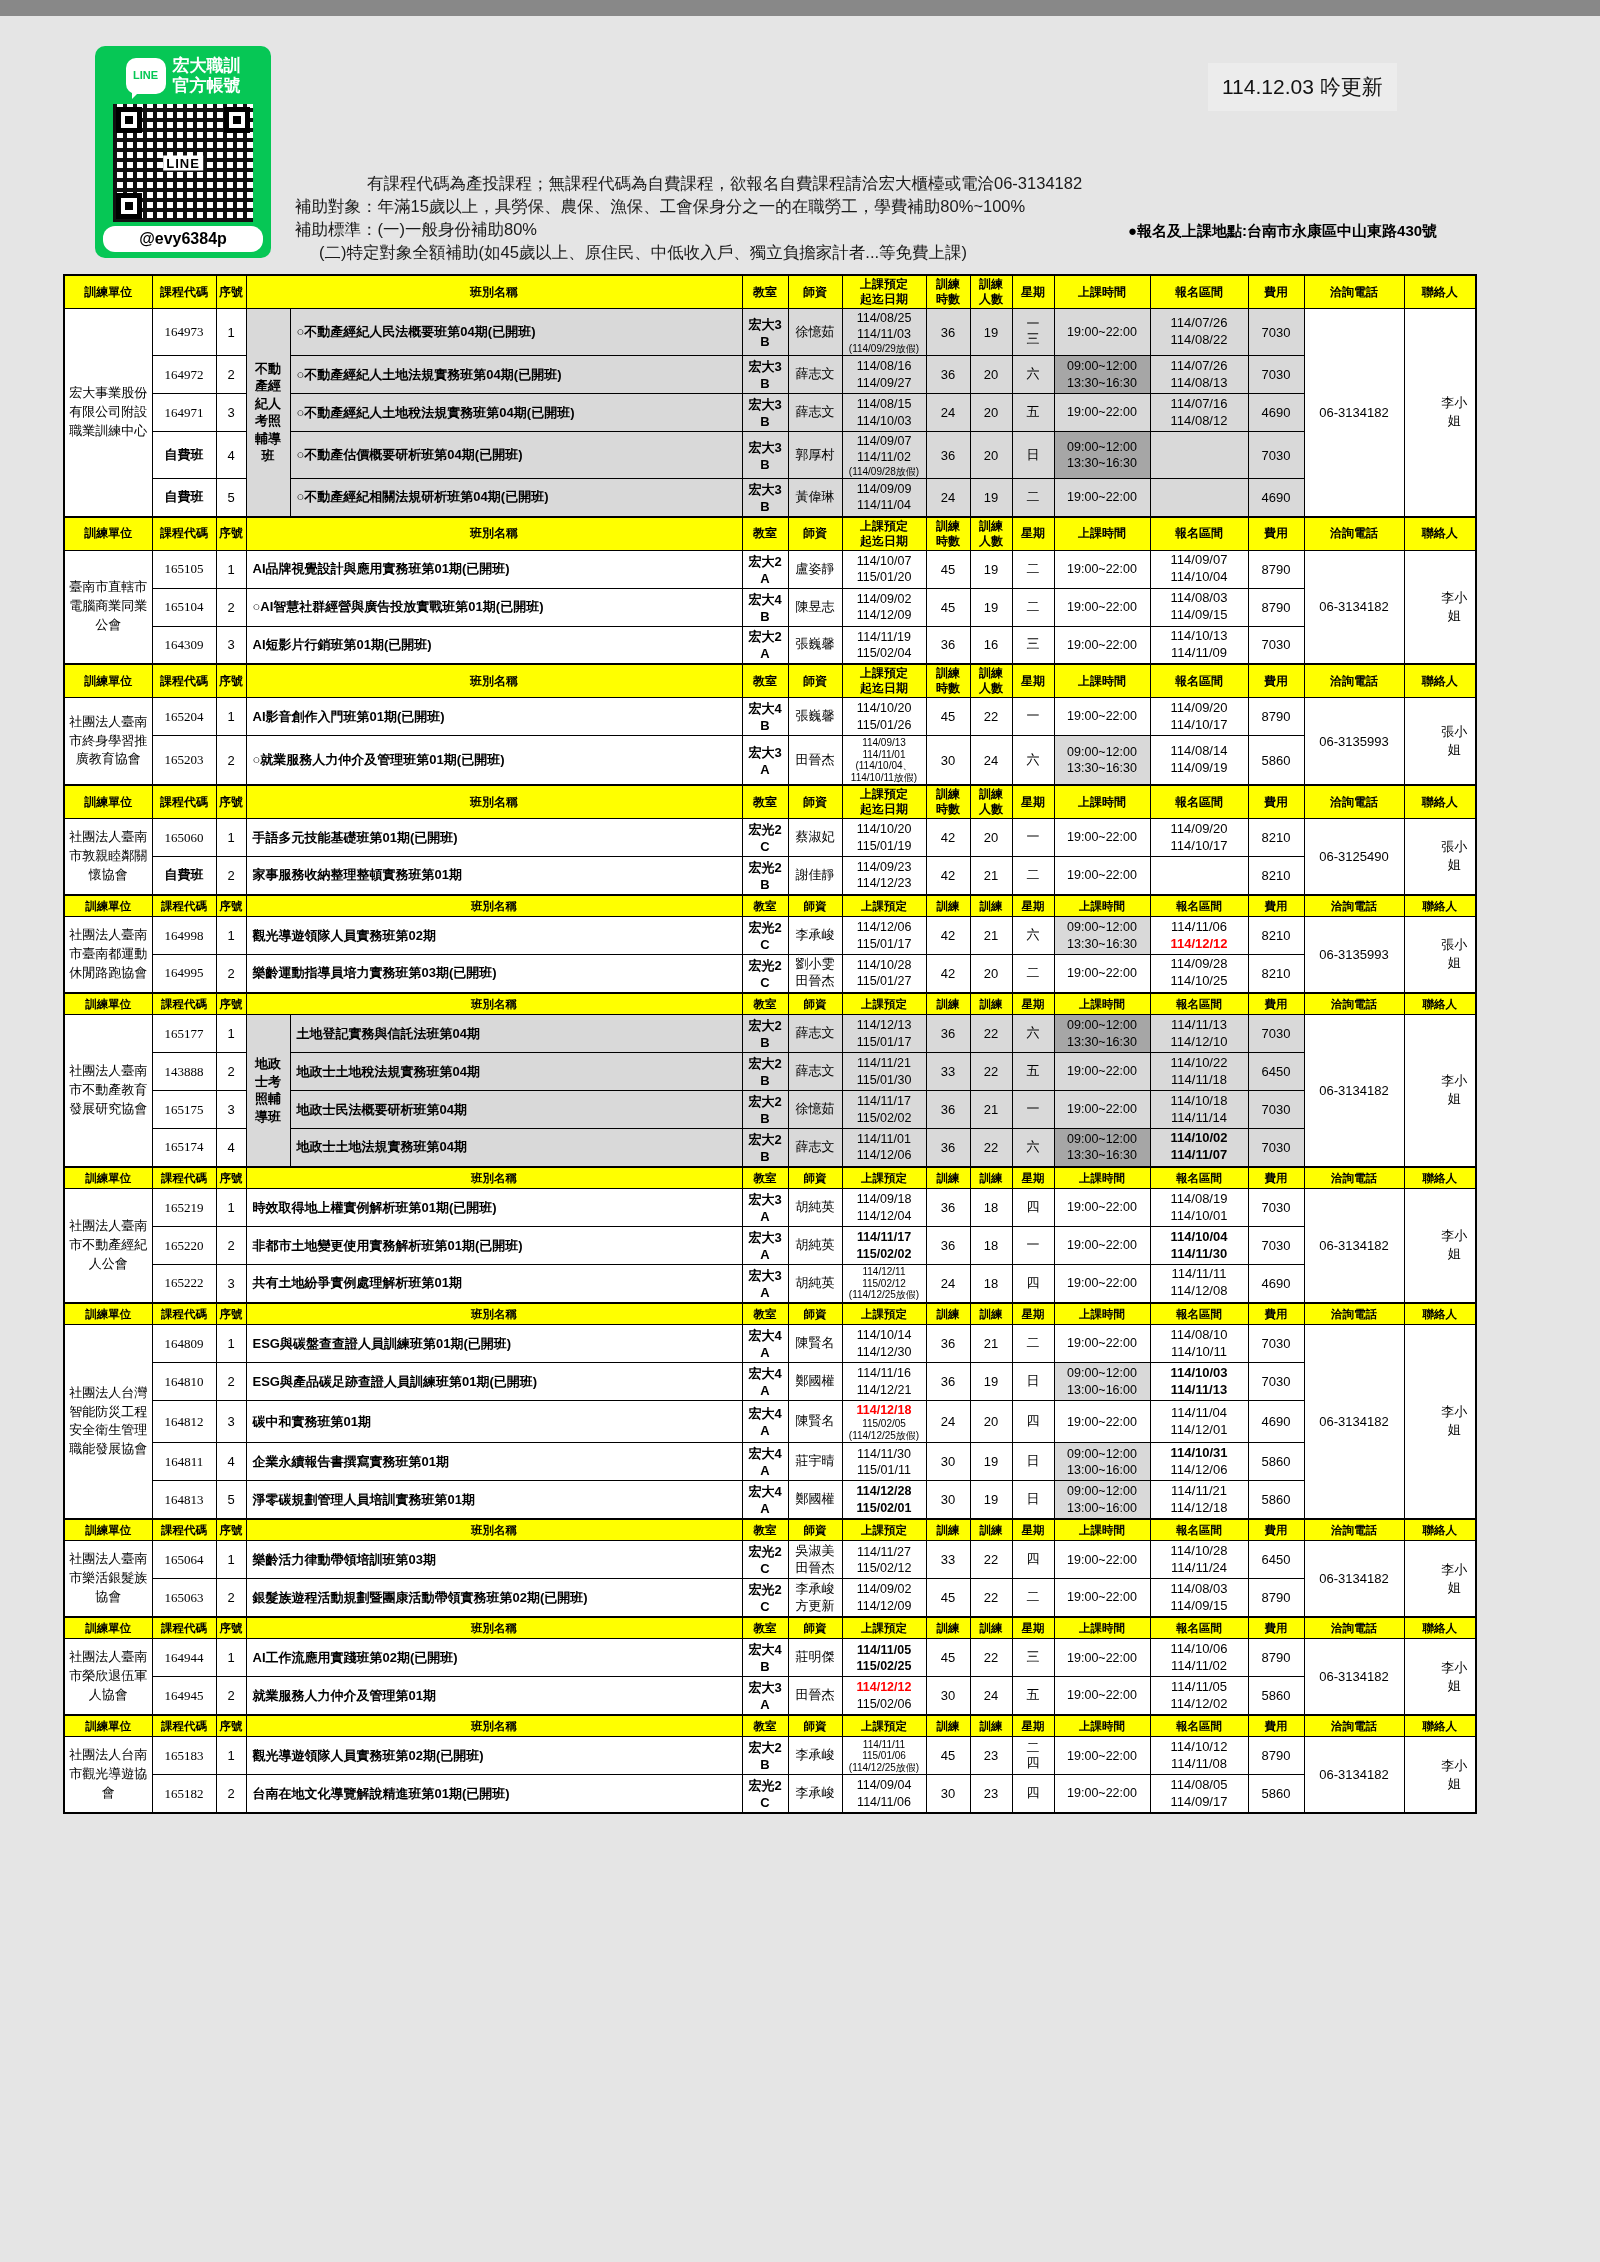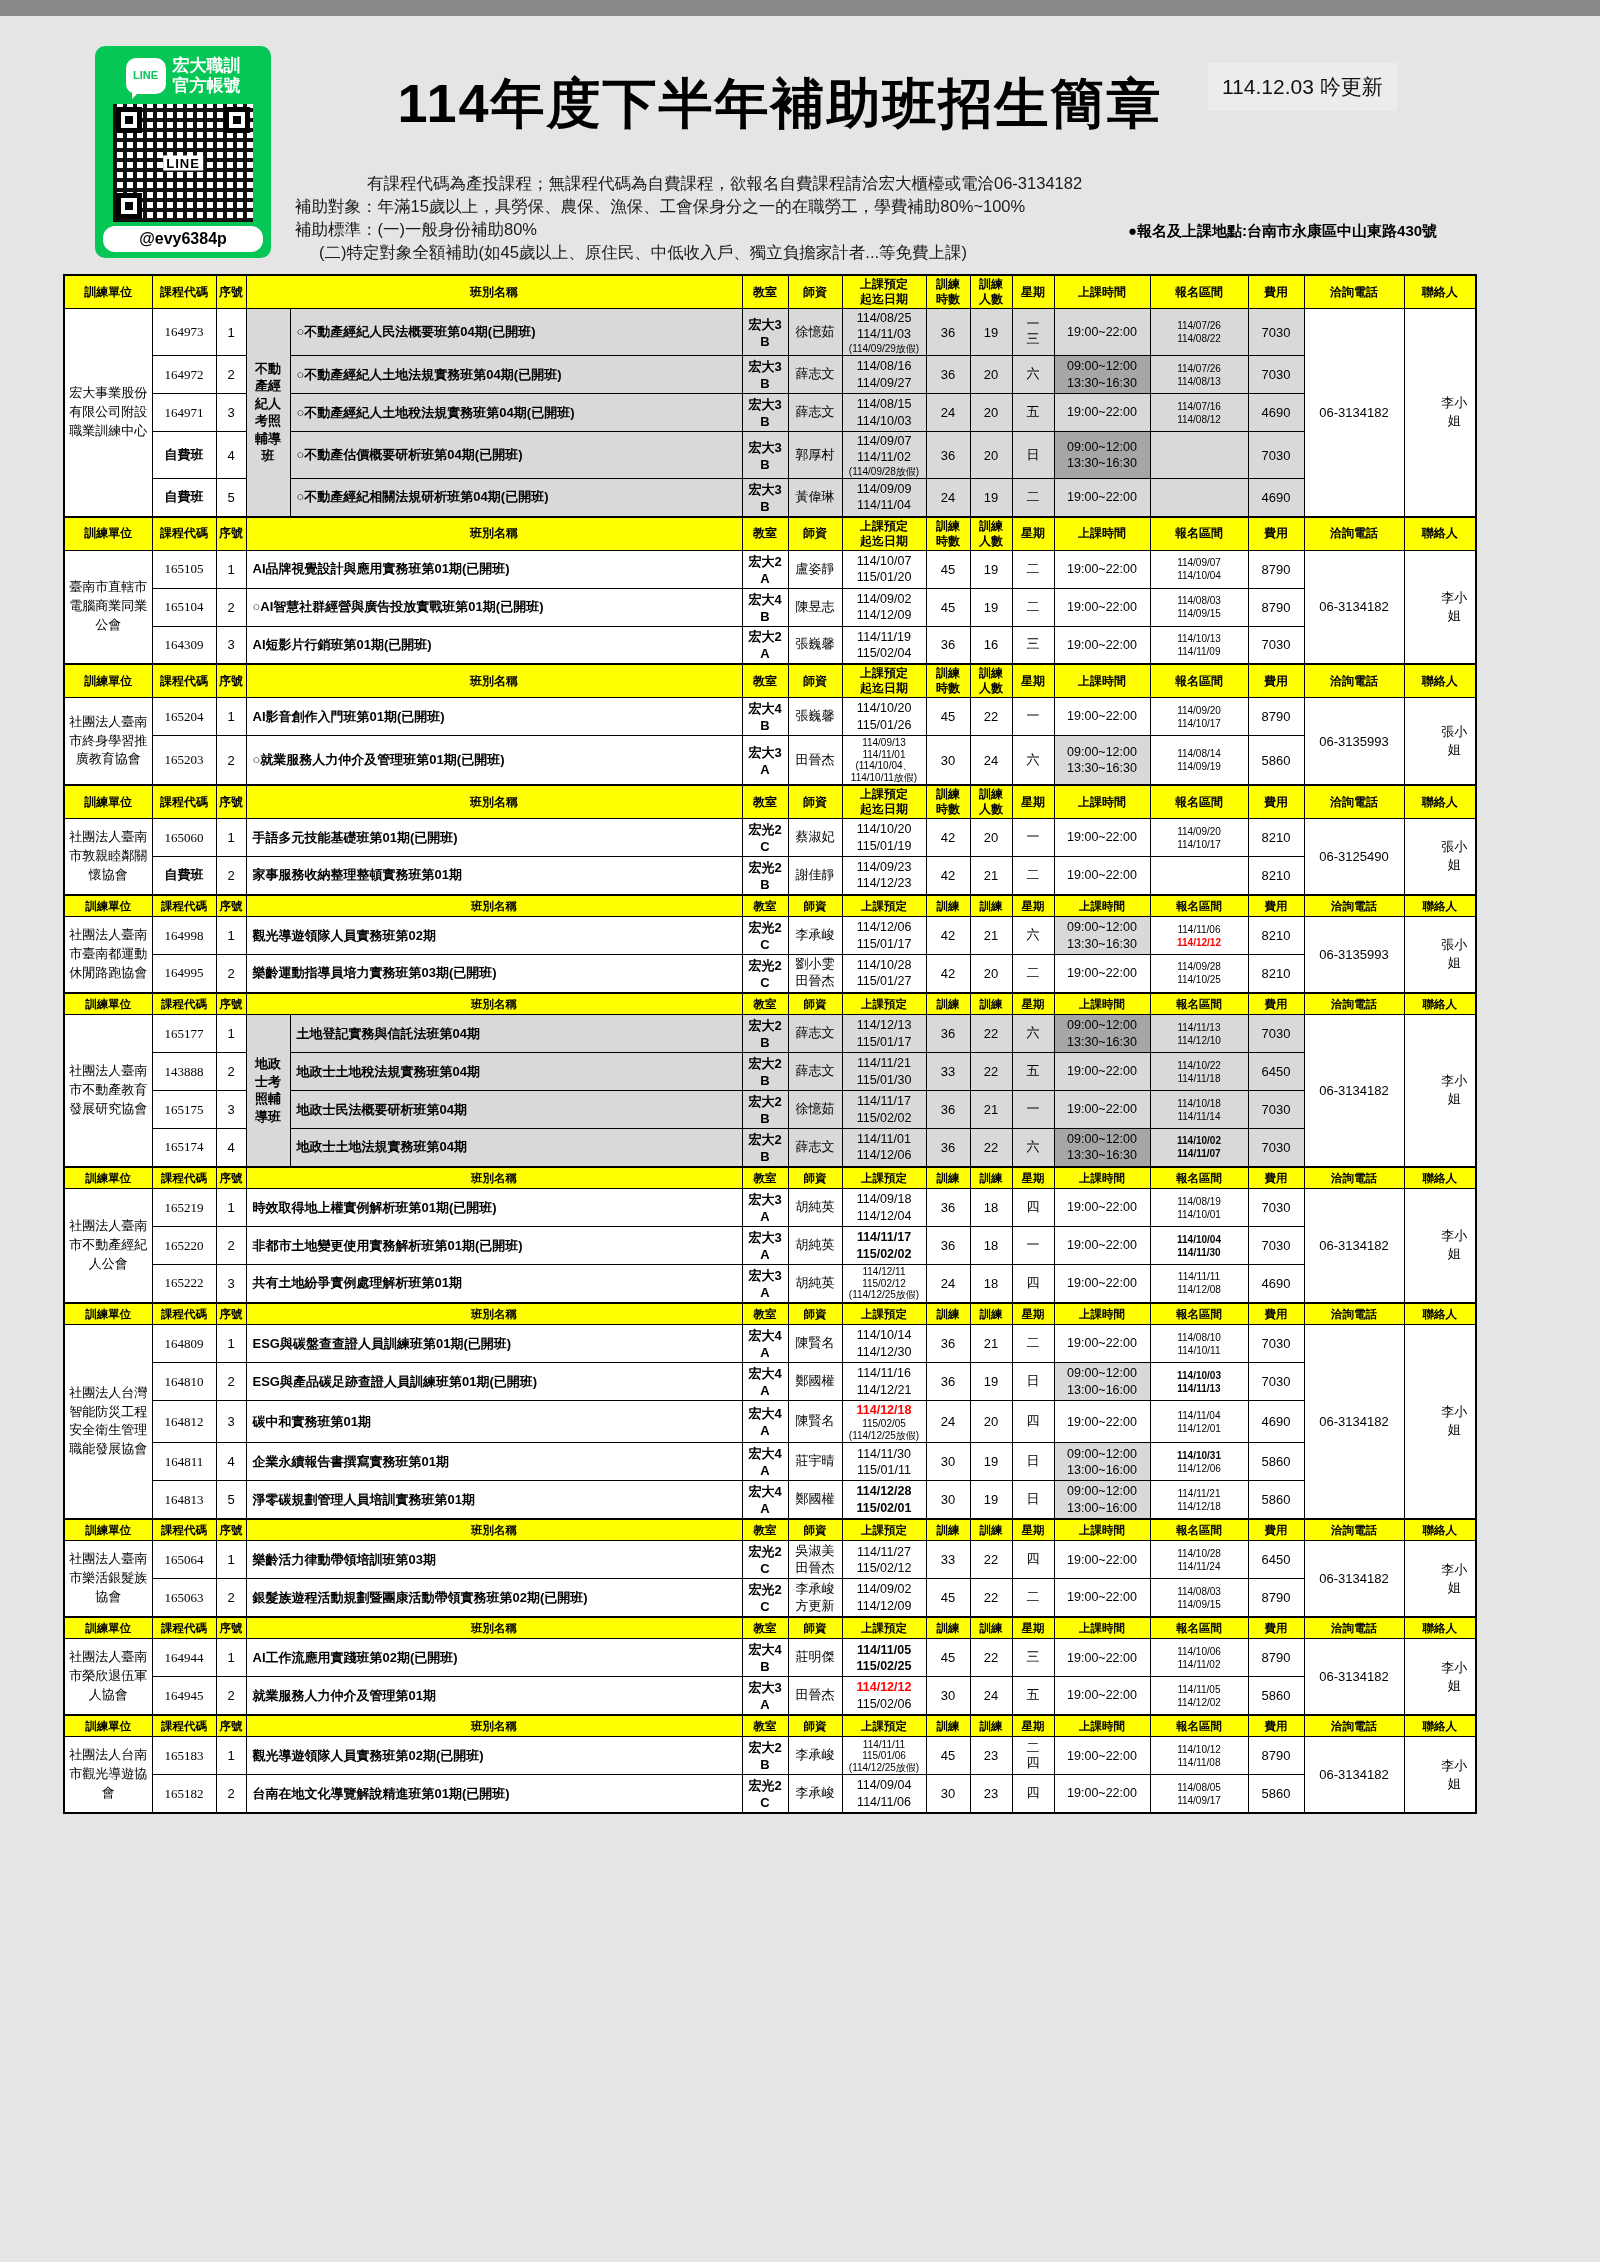--- a/index.html
+++ b/index.html
@@ -58,21 +58,21 @@
   td.tc{font-size:12.5px;}
   td.hh,td.pp{font-size:14px;}
   td.fe{font-size:14px;}
   td.ph{font-size:14px; background:#fff;}
   td.co{font-size:12px; background:#fff;padding-left:31px;}
   .g{background:var(--gray);}
   .th1{background:var(--gray);}
   .th2{background:var(--darkgray);}
   .ln{display:block; line-height:1.3;}
   td.dt .ln,td.tm .ln{font-size:12.5px;}
-  td.pd .ln{font-size:10px;}
+  td.pd .ln{font-size:13px;}
   td.wk .ln{font-size:13px; line-height:1.15;}
   .sm{font-size:10px !important; line-height:1.15;}
   .bd{font-weight:bold;}
   .rd{color:var(--red); font-weight:bold;}
 
   
   .foot-note{position:relative; margin:10px 0 0 65px; width:1410px; font-size:16px; color:#3c3c3c;}
   .foot-dash{width:332px; border-top:2px dotted #777; margin:6px 0 0 2px; height:0;}
 </style>
 </head>
@@ -90,21 +90,20 @@
     </div>
     <div class="lb-qr">
       <span class="f tl"></span>
       <span class="f tr"></span>
       <span class="f bl"></span>
       <span class="qlabel">LINE</span>
     </div>
     <div class="lb-account">@evy6384p</div>
   </div>
 
-  <div class="doc-title">114年度下半年補助班招生簡章</div>
   <div class="update-box">114.12.03 吟更新</div>
 
   <div class="intro">
     <div class="l1">有課程代碼為產投課程；無課程代碼為自費課程，欲報名自費課程請洽宏大櫃檯或電洽06-3134182</div>
     <div class="l2">補助對象：年滿15歲以上，具勞保、農保、漁保、工會保身分之一的在職勞工，學費補助80%~100%</div>
     <div class="l3">補助標準：(一)一般身份補助80%</div>
     <div class="l4">(二)特定對象全額補助(如45歲以上、原住民、中低收入戶、獨立負擔家計者...等免費上課)</div>
   </div>
   <div class="location">●報名及上課地點:台南市永康區中山東路430號</div>
 

